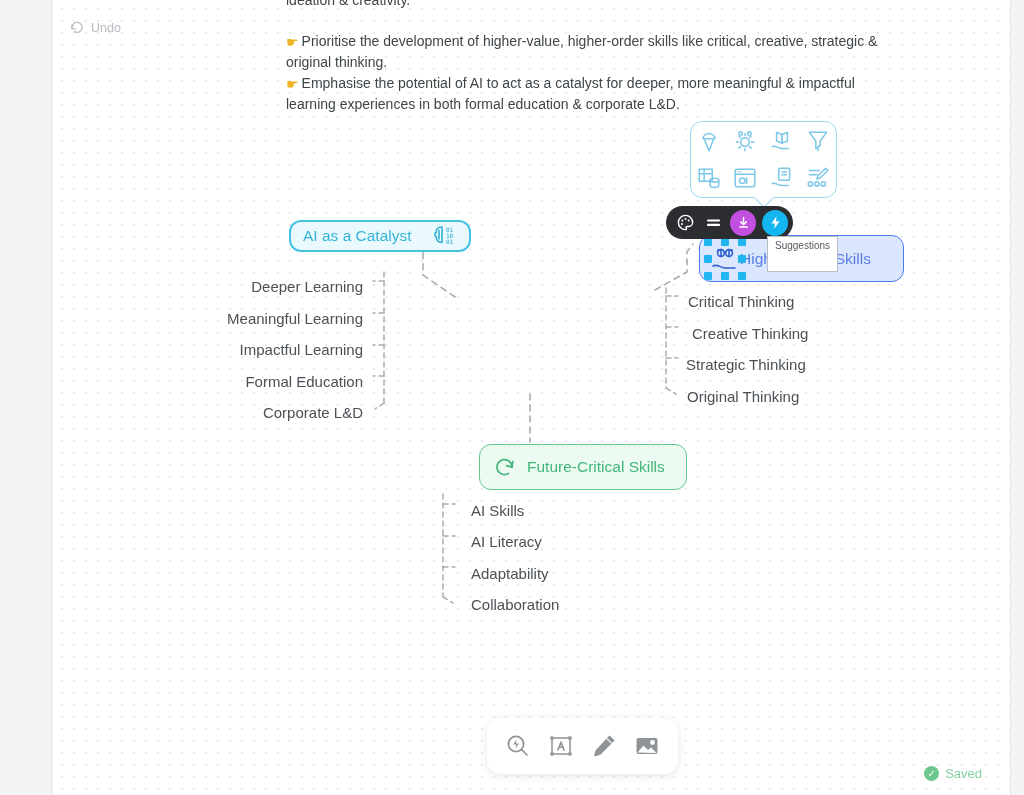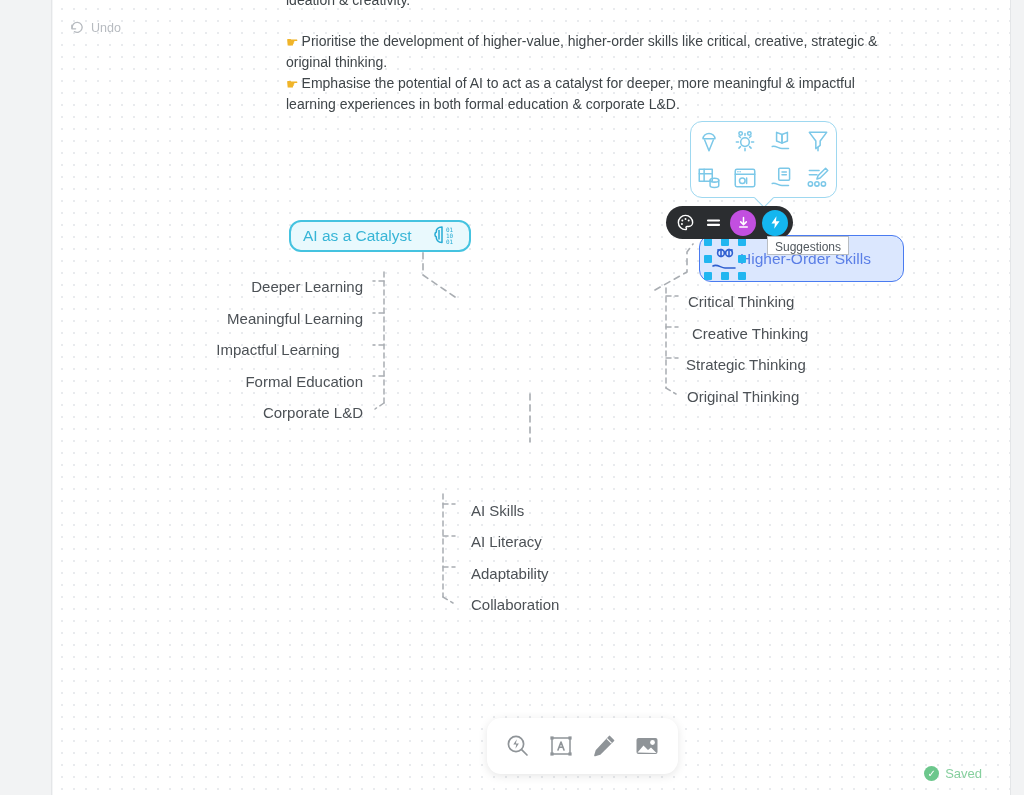--- a/index.html
+++ b/index.html
@@ -138,22 +138,22 @@
   .tb-round.blue { background: #14b6ef; }
   .tb-round svg { color: #fff; }
 
   
   .tooltip {
     position: absolute;
     left: 714px; top: 236px;
     background: #ffffff;
     border: 1px solid #b9bdc2;
     color: #51585e;
-    font-size: 12px;
-    padding: 3px 7px 0;
+    font-size: 10px;
+    padding: 3px 7px 20px;
     white-space: nowrap;
     z-index: 34;
   }
 
   
   .node {
     position: absolute;
     display: flex;
     align-items: center;
     border-radius: 12px;
@@ -437,21 +437,21 @@
           <path d="M8 7.5 L8 16"></path>
           <text x="15" y="8.5" font-size="6" fill="currentColor" stroke="none" font-family="monospace">01</text>
           <text x="15" y="14.5" font-size="6" fill="currentColor" stroke="none" font-family="monospace">10</text>
           <text x="15" y="20.5" font-size="6" fill="currentColor" stroke="none" font-family="monospace">01</text>
         </svg>
       </span>
     </div>
 
     <div class="leaf left-side" style="left:140px; top:278px; width:170px; text-align:right;">Deeper Learning</div>
     <div class="leaf left-side" style="left:140px; top:310px; width:170px; text-align:right;">Meaningful Learning</div>
-    <div class="leaf left-side" style="left:140px; top:341px; width:170px; text-align:center;">Impactful Learning</div>
+    <div class="leaf left-side" style="left:140px; top:341px; width:170px; text-align:right;">Impactful Learning</div>
     <div class="leaf left-side" style="left:140px; top:373px; width:170px; text-align:right;">Formal Education</div>
     <div class="leaf left-side" style="left:140px; top:404px; width:170px; ">Corporate L&amp;D</div>
 
 
     <div class="node node-higher">
       <span class="icon-wrap">
         <span class="ico">
           <svg viewBox="0 0 30 30" fill="none" stroke="currentColor" stroke-width="1.6" stroke-linecap="round" stroke-linejoin="round">
             <circle cx="11" cy="9" r="3.4"></circle>
               <circle cx="19" cy="9" r="3.4"></circle>
@@ -471,20 +471,29 @@
         <i class="handle h-se"></i>
       </span>
       <span class="lbl">Higher-Order Skills</span>
     </div>
 
     <div class="leaf right-side" style="left:635px; top:293px;">Critical Thinking</div>
     <div class="leaf right-side" style="left:639px; top:325px;">Creative Thinking</div>
     <div class="leaf right-side" style="left:633px; top:356px;">Strategic Thinking</div>
     <div class="leaf right-side" style="left:634px; top:388px;">Original Thinking</div>
 
+    <div class="node node-future">
+      <span class="ico">
+        <svg viewBox="0 0 26 26" fill="none" stroke="currentColor" stroke-width="1.7" stroke-linecap="round" stroke-linejoin="round">
+          <path d="M20 13 A7.5 7.5 0 1 0 16.5 19.4"></path>
+          <path d="M20.8 7.5 L20 13.3 L14.6 11.6"></path>
+        </svg>
+      </span>
+      <span class="lbl">Future-Critical Skills</span>
+    </div>
 
     <div class="leaf right-side" style="left:418px; top:502px;">AI Skills</div>
     <div class="leaf right-side" style="left:418px; top:533px;">AI Literacy</div>
     <div class="leaf right-side" style="left:418px; top:565px;">Adaptability</div>
     <div class="leaf right-side" style="left:418px; top:596px;">Collaboration</div>
 
     <div class="node-toolbar">
       <span class="tb-icon">
         <svg width="19" height="19" viewBox="0 0 24 24" fill="none" stroke="currentColor" stroke-width="1.8">
           <path d="M12 3 A9 9 0 1 0 12 21 C13.2 21 13.6 20 13 19.2 C12.2 18.1 12.8 17 14 17 L16 17 A5 5 0 0 0 21 12 C21 7 17 3 12 3Z"></path>

